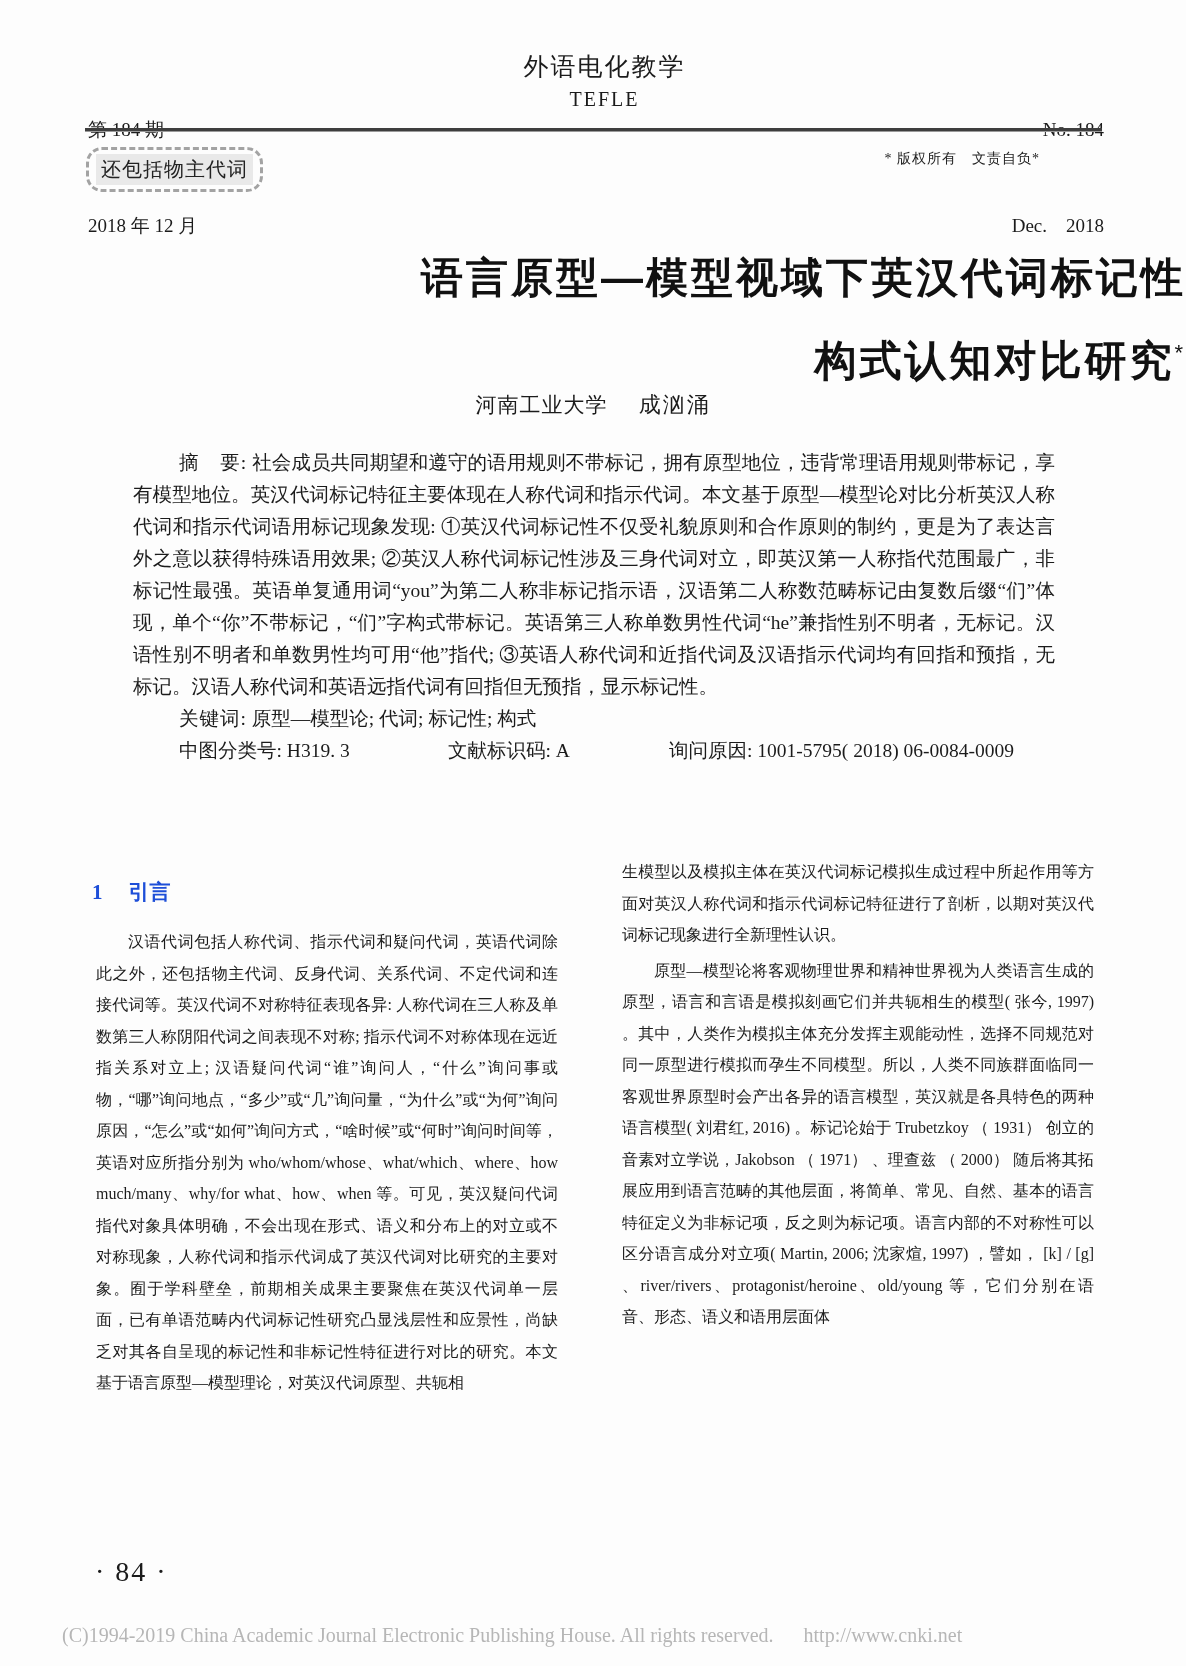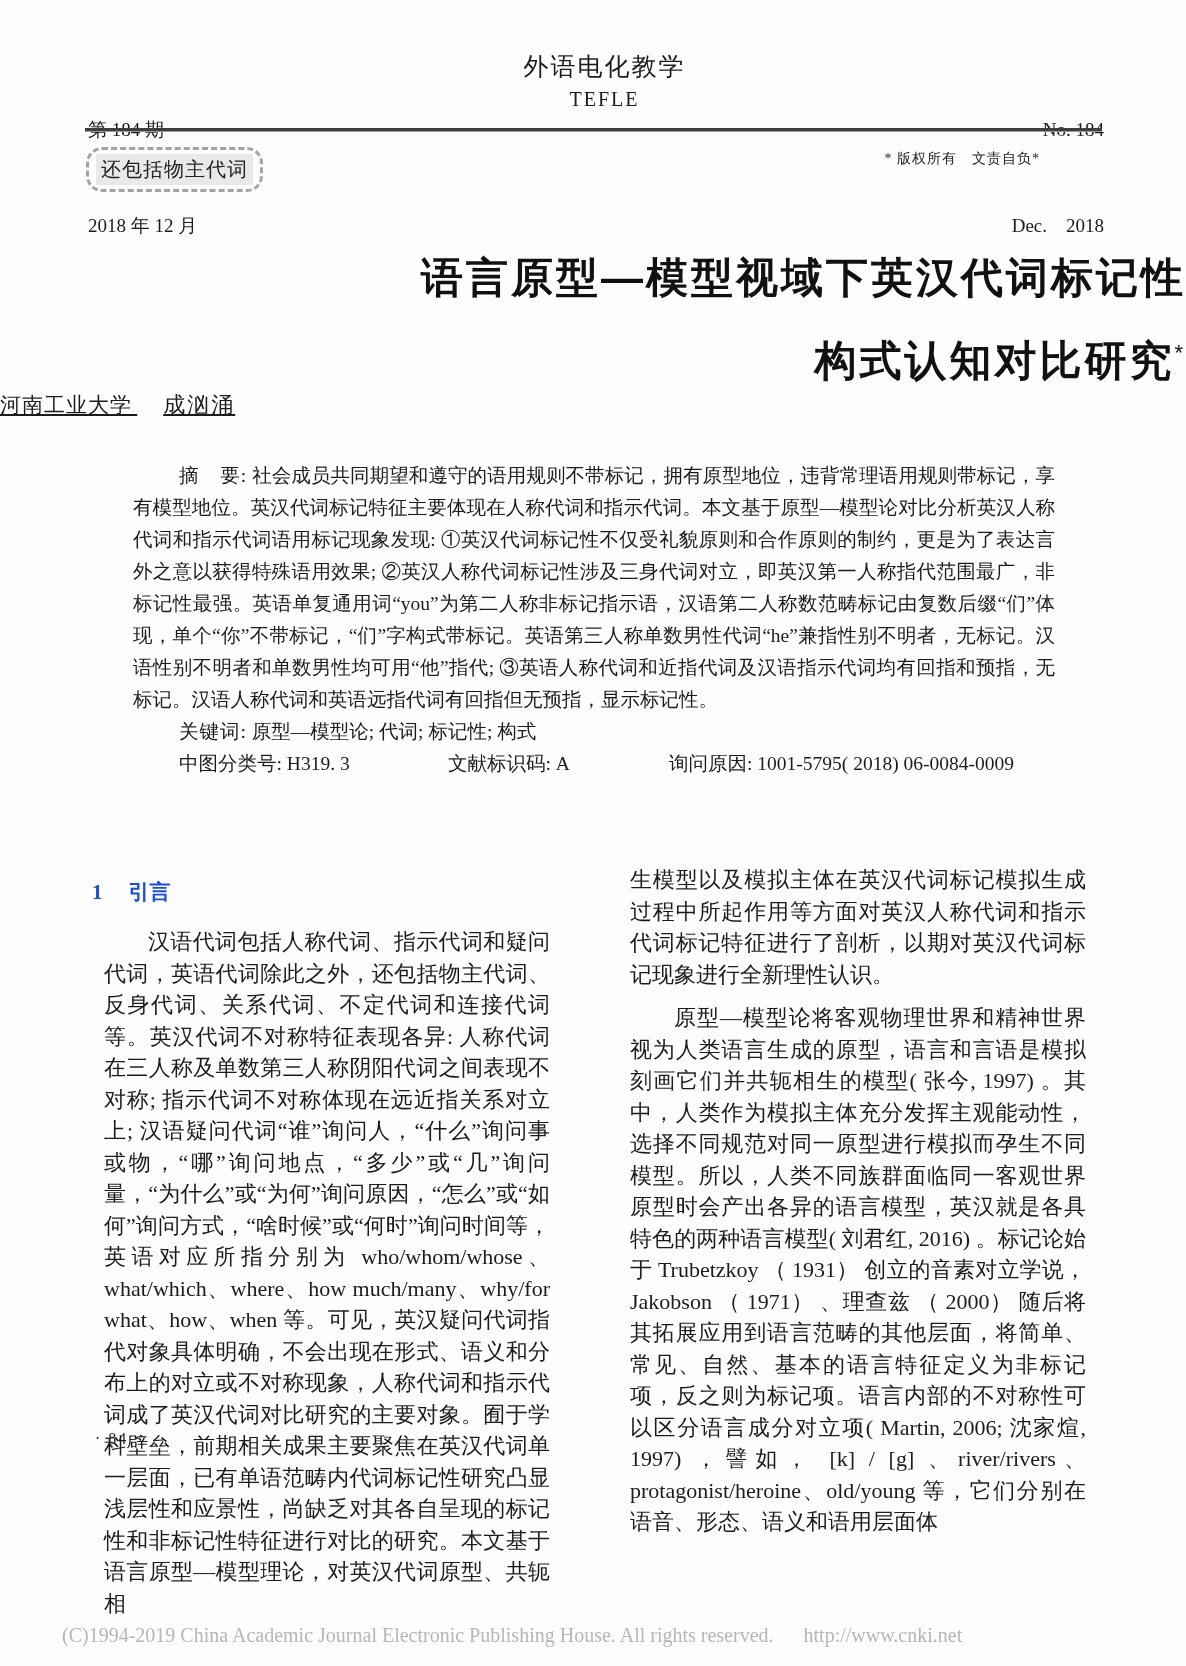--- a/index.html
+++ b/index.html
@@ -34,45 +34,45 @@
   .rights-note { position:absolute; top:150px; right:146px; font-size:14px; letter-spacing:1px; color:#222; white-space:pre; }
   
   .art-title {
     position:absolute; left:0; width:100%; text-align:right;
     font-family:"Liberation Sans", sans-serif; font-weight:bold;
     font-size:42px; letter-spacing:3px; color:#111;
   }
   .art-title.l1 { top:222px; }
   .art-title.l2 { top:305px; }
   .art-title sup { font-size:22px; font-weight:normal; }
-  .author-line { position:absolute; top:390px; left:0; width:100%; text-align:left; font-size:21px;text-decoration:underline; }
+  .author-line { position:absolute; top:390px; left:0; width:100%; text-align:center; font-size:21px; }
   .author-line .aff { letter-spacing:1px; }
   .author-line .name { font-family:"Liberation Sans", sans-serif; font-size:22px; margin-left:26px; letter-spacing:2px; }
   
-  .abstract { position:absolute; top:460px; left:133px; width:922px; font-size:19.5px; line-height:32px; }
+  .abstract { position:absolute; top:447px; left:133px; width:922px; font-size:19.5px; line-height:32px; }
   .abstract .abs-p { margin:0; text-align:justify; text-indent:46px; }
   .abs-label { letter-spacing:1px; }
   .kw-line { margin:0; padding-left:46px; }
   .meta-line { margin:0; padding-left:46px; }
   .meta-line .m1 { display:inline-block; width:269px; }
   .meta-line .m2 { display:inline-block; width:221px; }
   
   .columns { position:absolute; top:852px; left:92px; width:1006px; display:flex; gap:56px; }
   .col-left { width:470px; }
   .col-right { width:480px; }
   .sec-head {
     font-family:"Liberation Sans", sans-serif; font-weight:bold;
     font-size:21px; color:#1d4ed8; margin:26px 0 20px 0;
   }
   .sec-head .sec-no { font-family:"Liberation Serif", serif; font-weight:bold; margin-right:26px; }
   .col-right .sec-head { margin-top:30px; }
-  .body-p { margin:12px; font-size:22px; line-height:31.5px; text-align:justify; text-indent:2em; }
+  .body-p { margin:4px; font-size:16px; line-height:31.5px; text-align:justify; text-indent:2em; }
   .body-p.cont { text-indent:0; }
   
-  .page-no { position:absolute; top:1430px; left:95px; font-size:16px; letter-spacing:2px; }
+  .page-no { position:absolute; top:1556px; left:95px; font-size:28px; letter-spacing:2px; }
   .wm-footer { position:absolute; top:1601px; left:42px; font-size:20px; color:#b6b6b6; white-space:pre; }
   .wm-footer .wm-url { margin-left:30px; }
 </style>
 </head>
 <body>
 
 <div class="page">
 
   <div class="jheader">
     <div class="jh-left">

